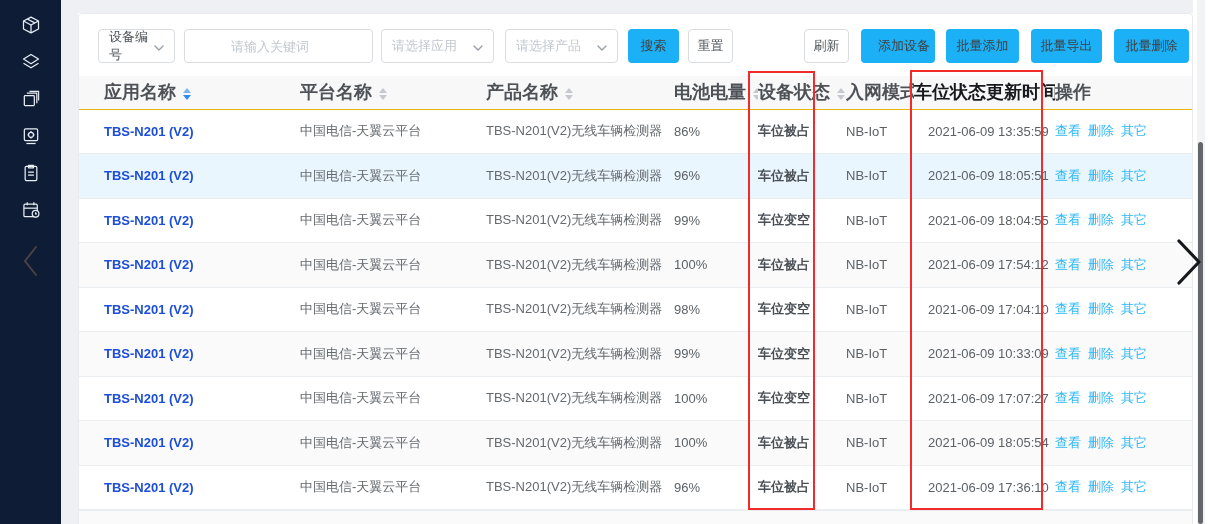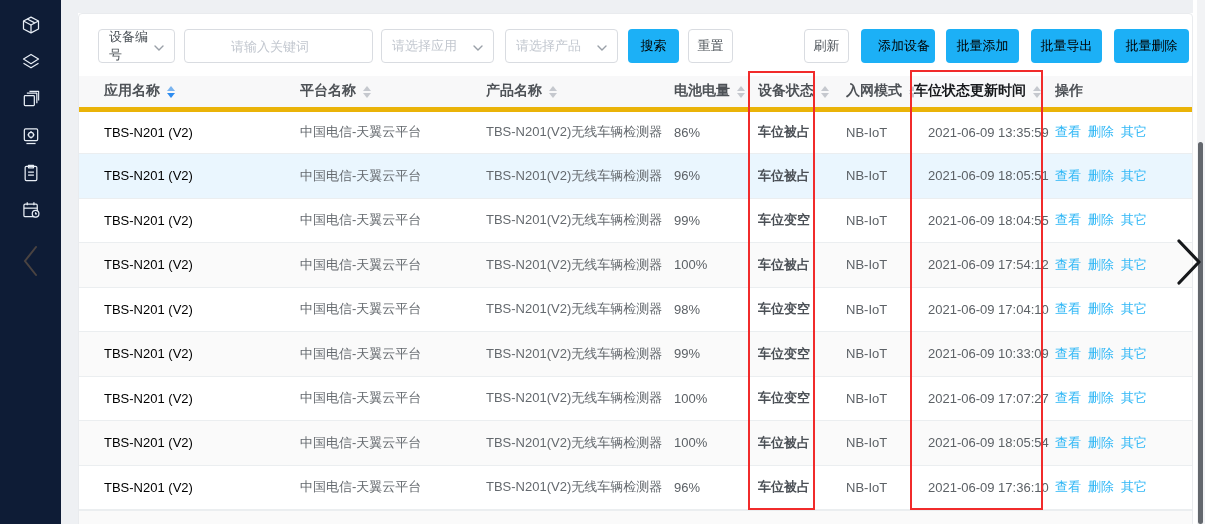--- a/index.html
+++ b/index.html
@@ -29,35 +29,35 @@
   .select-box { background:#fff; border:1px solid #d9dce1; display:flex;
     align-items:center; justify-content:space-between; padding:0 10px; cursor:pointer; }
   .select-box .val { color:#4a5056; }
   .select-box .ph  { color:#c2c7cf; }
   .select-box svg { width:10px; height:6px; flex:none; margin-left:6px; }
   .text-input { background:#fff; border:1px solid #d9dce1; padding:0 10px;
     width:189px; color:#4a5056; outline:none; }
   .text-input::placeholder { color:#c2c7cf; }
   .btn { border:none; cursor:pointer; font-size:13px; display:flex;
     align-items:center; justify-content:center; border-radius:4px; }
-  .btn-blue { background:#1cb0f6; color:#000000; }
+  .btn-blue { background:#1cb0f6; color:#404040; }
   .btn-plain { background:#fff; color:#4f555b; border:1px solid #d9dce1; }
 
   
   .tablewrap { position:absolute; left:0; top:62px; width:1113px; }
   table { border-collapse:collapse; table-layout:fixed; width:1113px; }
   th,td { text-align:left; font-weight:normal; overflow:hidden; white-space:nowrap; }
-  thead th { height:33px; background:#f8f8f9; color:#4e5257; font-size:14px;
-    font-weight:700; border-bottom:5px solid #eab308; }
+  thead th { height:33px; background:#f8f8f9; color:#4e5257; font-size:18px;
+    font-weight:700; border-bottom:1px solid #eab308; }
   thead th.bold-col { color:#17191c; }
   tbody td { height:44.5px; font-size:13px; border-bottom:1px solid #ebeef0; }
   tbody tr.stripe { background:#fafafa; }
   tbody tr.hovered { background:#eaf6fe; }
   .col-app-pad { padding-left:25px; }
-  td.c-app { color:#000000; padding-left:25px; }
+  td.c-app { color:#1d4ed8; padding-left:25px;font-weight:bold; }
   td.c-platform, td.c-product { color:#64696e; }
   td.c-battery, td.c-network { color:#5c6166; }
   td.c-status { color:#4a4f55;font-weight:bold; }
   td.c-time { color:#5c6166; padding-left:14px; }
   td.c-actions a { color:#2fb7f6; text-decoration:none; margin-right:7px; cursor:pointer; }
   .sorter { display:inline-flex; flex-direction:column; gap:2px; margin-left:7px;
     vertical-align:middle; }
   .car { width:0; height:0; border-left:4px solid transparent; border-right:4px solid transparent; }
   .car.up   { border-bottom:5px solid #c5c8ce; }
   .car.down { border-top:5px solid #c5c8ce; }

